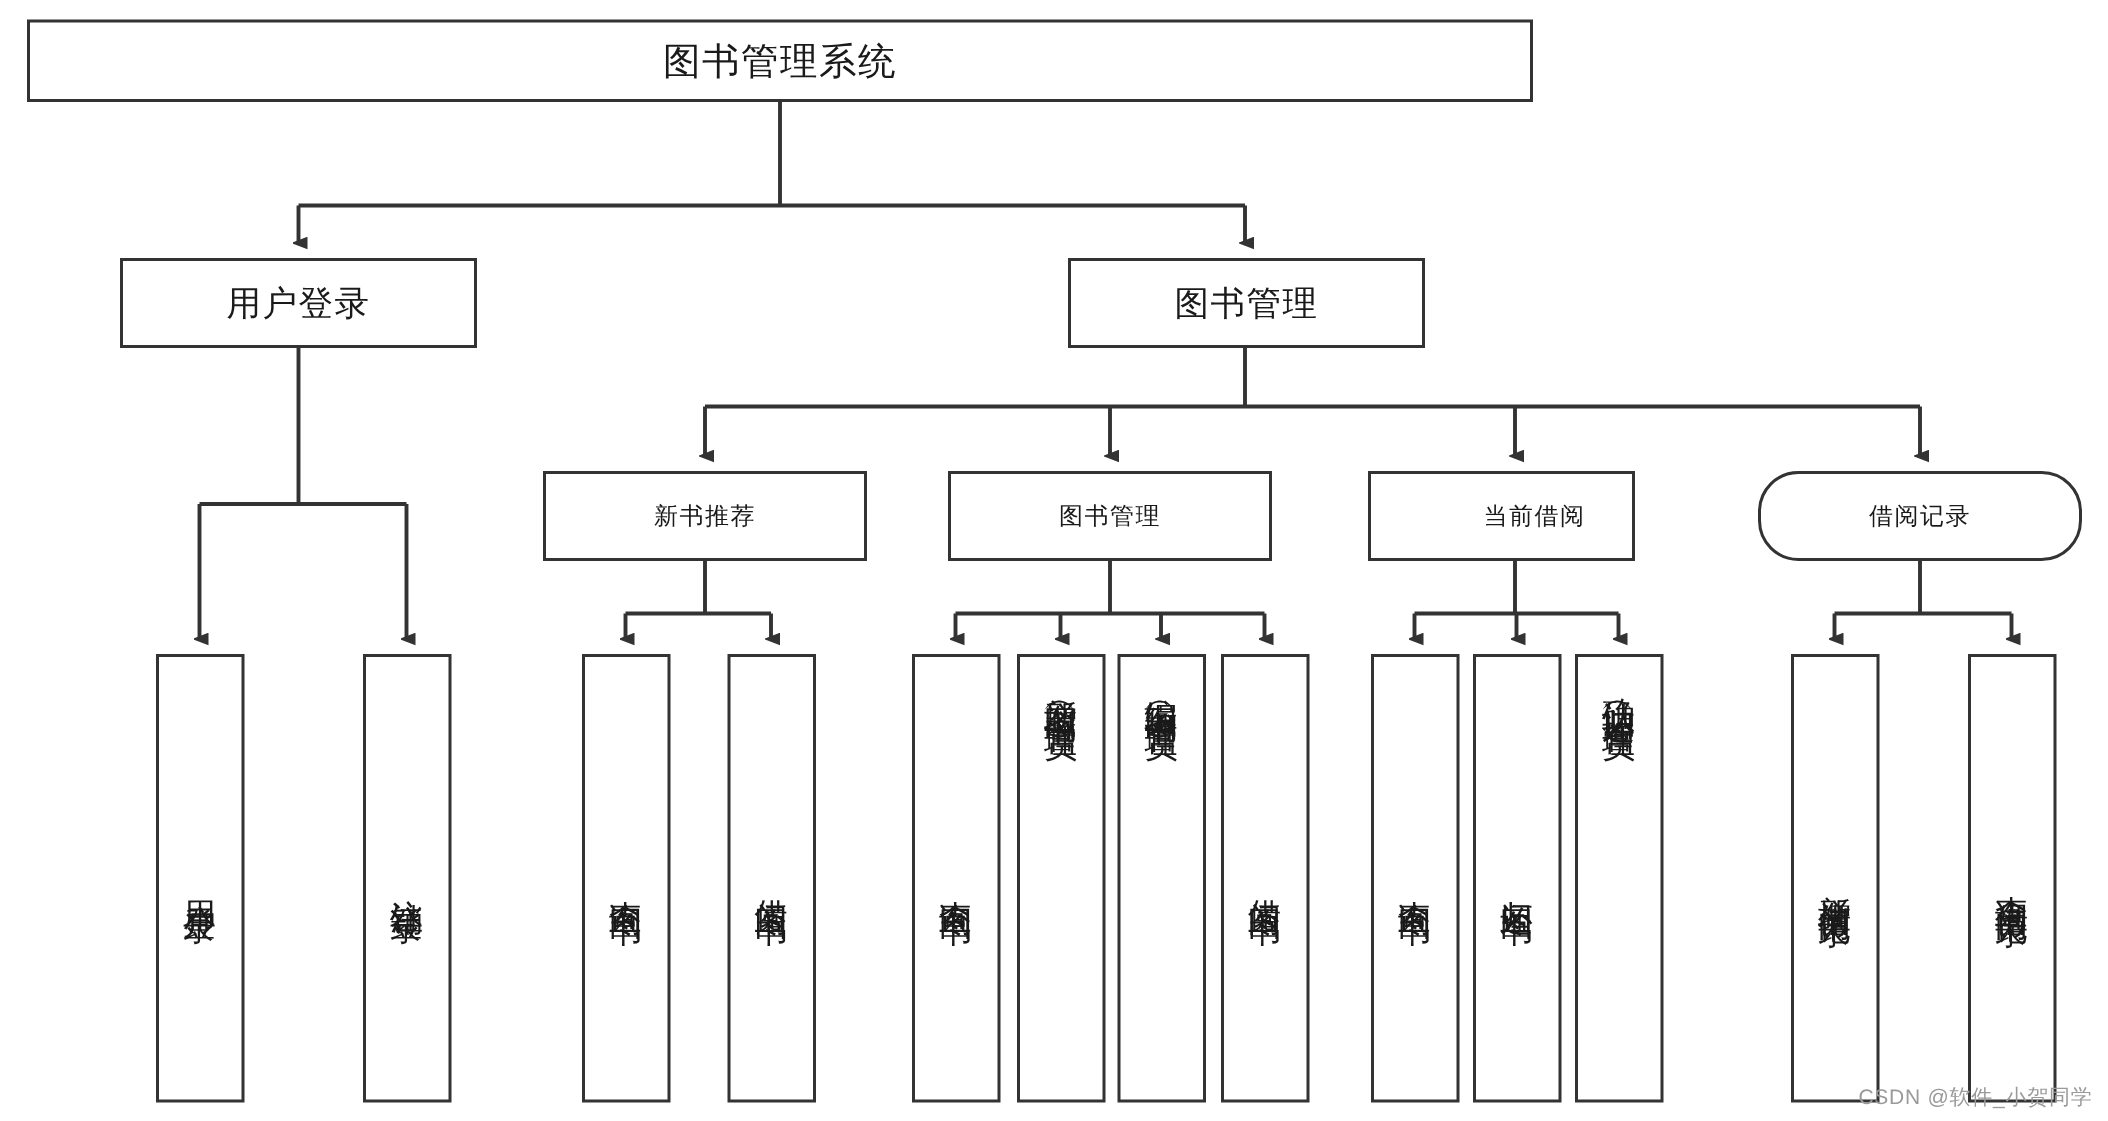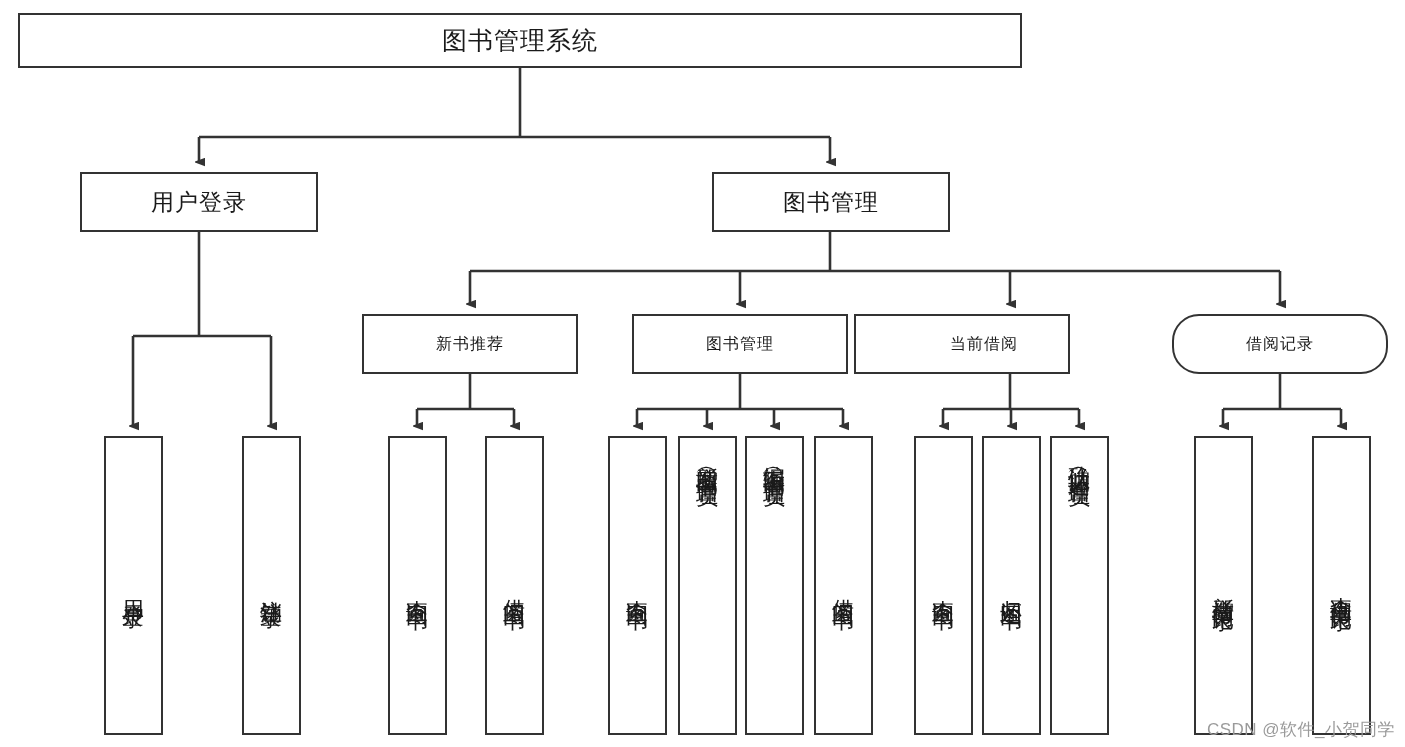--- a/index.html
+++ b/index.html
@@ -70,21 +70,21 @@
     justify-content: center;
   }
   .leaf-inner.top {
     align-items: flex-start;
     padding-top: 6px;
   }
   #watermark {
     position: absolute;
     right: 10px;
     bottom: 6px;
-    font-size: 17px;
+    font-size: 14px;
     color: #9a9a9a;
     letter-spacing: 0.5px;
     white-space: nowrap;
   }
 </style>
 </head>
 <body>
 
 <div id="canvas">
 
@@ -149,21 +149,21 @@
   <div class="node level1" id="n-l1-1" style="left: 712px; top: 172px; width: 238px; height: 60px;">
     <span>图书管理</span>
   </div>
 
   <div class="node level2" id="n-l2-0" style="left: 362px; top: 314px; width: 216px; height: 60px;">
     <span>新书推荐</span>
   </div>
   <div class="node level2" id="n-l2-1" style="left: 632px; top: 314px; width: 216px; height: 60px;">
     <span>图书管理</span>
   </div>
-  <div class="node level2" id="n-l2-2" style="left: 854px; top: 314px; width: 216px; height: 60px; padding-left: 44px;">
+  <div class="node level2" id="n-l2-2" style="left: 912px; top: 314px; width: 178px; height: 60px; padding-left: 44px;">
     <span>当前借阅</span>
   </div>
   <div class="node level2" id="n-l2-3" style="left: 1172px; top: 314px; width: 216px; height: 60px; border-radius: 27px;">
     <span>借阅记录</span>
   </div>
 
   <div class="node leaf" id="n-lf-0" style="left: 104px; top: 436px; width: 59px; height: 299px;">
     <span class="leaf-inner">
         <span class="vtext">用户登录</span>
       </span>

